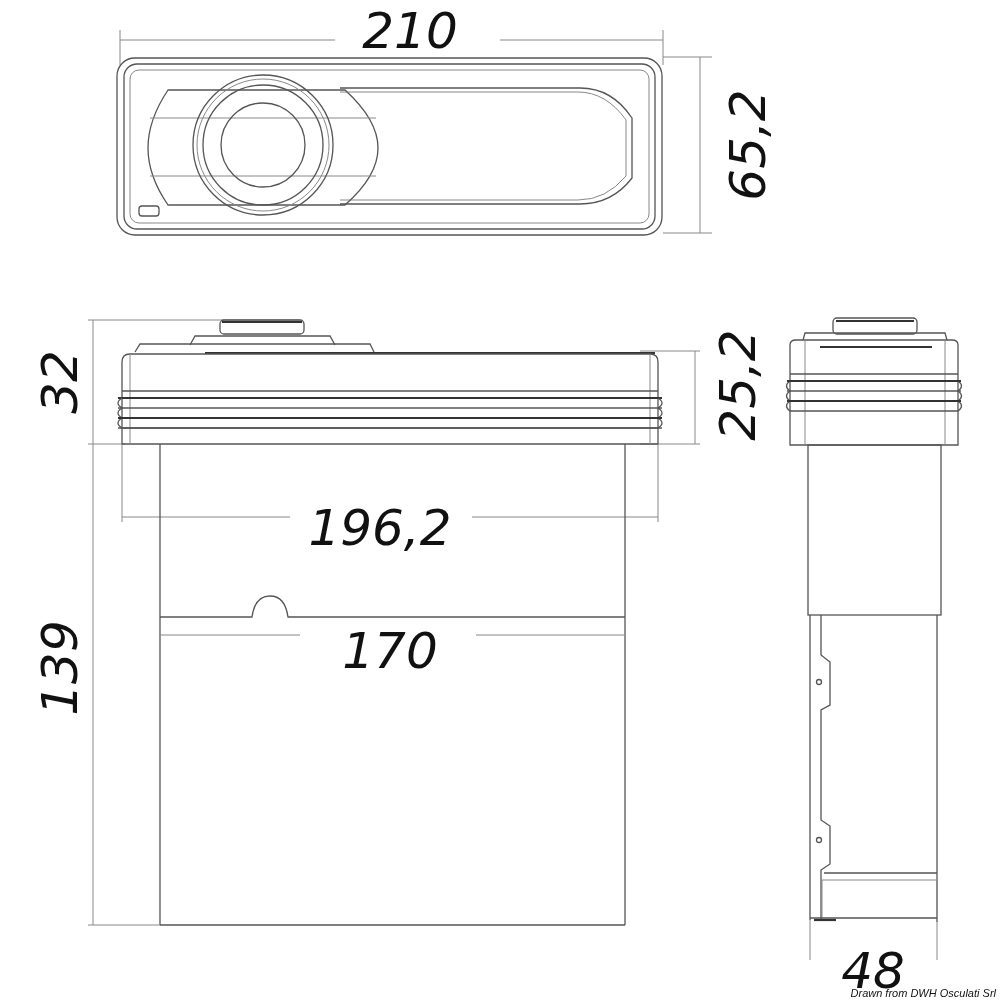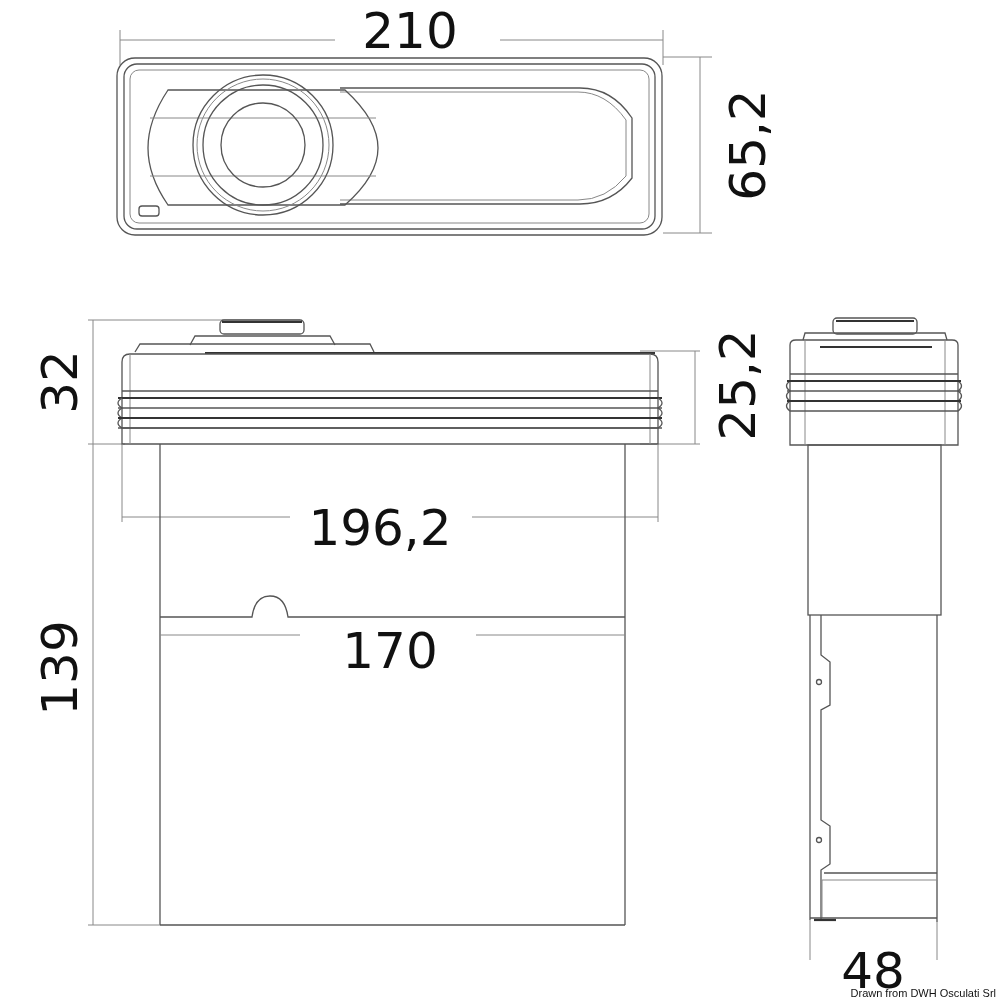--- a/index.html
+++ b/index.html
@@ -1,16 +1,16 @@
 <!DOCTYPE html>
 <html><head>
 <meta charset="utf-8">
 <style>
   html,body{margin:0;padding:0;background:#fff;}
-  #canvas{position:relative;width:1000px;height:1000px;overflow:hidden;background:#fff;}
+  #canvas{position:relative;width:1000px;height:1000px;overflow:hidden;background:#fff;font-style:italic;}
   svg{position:absolute;left:0;top:0;}
   .dim{font-family:"DejaVu Sans","Liberation Sans",sans-serif;font-size:50px;fill:#111;}
   .credit{font-family:"Liberation Sans","DejaVu Sans",sans-serif;font-size:11px;fill:#111;}
   .ln{stroke:#555;stroke-width:1.3;fill:none;}
   .lt{stroke:#888;stroke-width:1;fill:none;}
   .dk{stroke:#333;stroke-width:2.2;fill:none;}
 </style>
 </head>
 <body>
 

